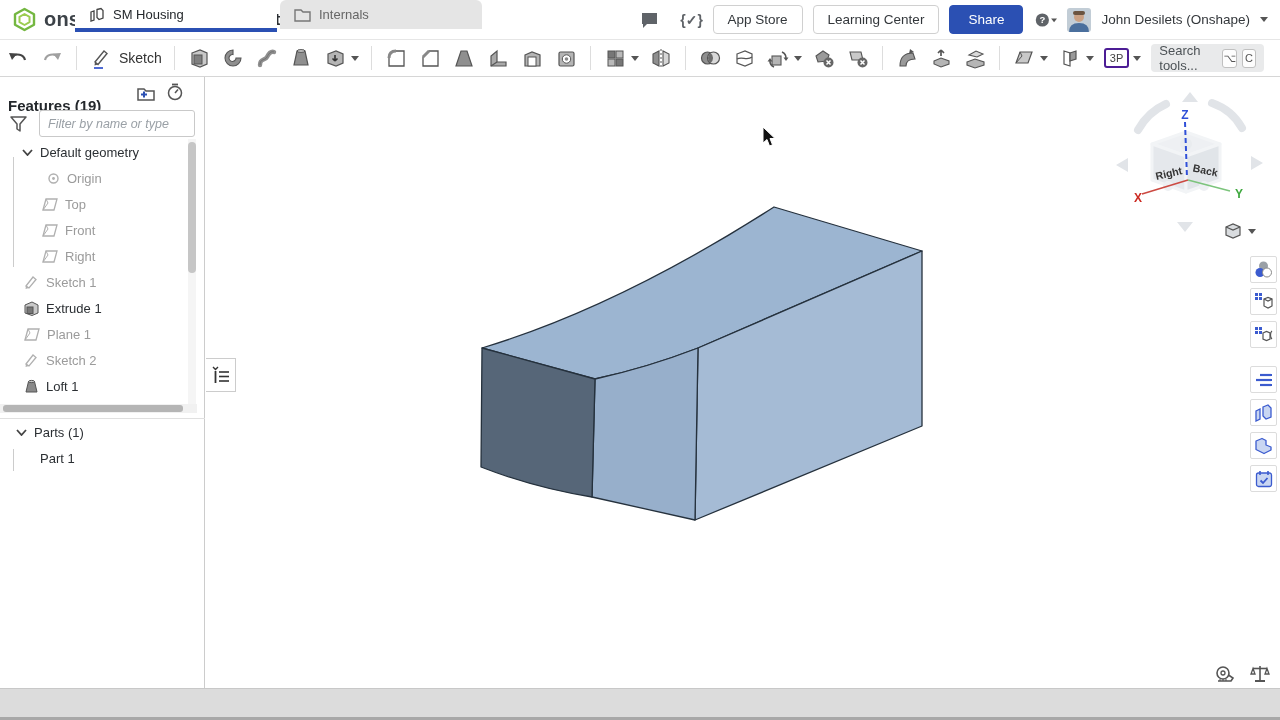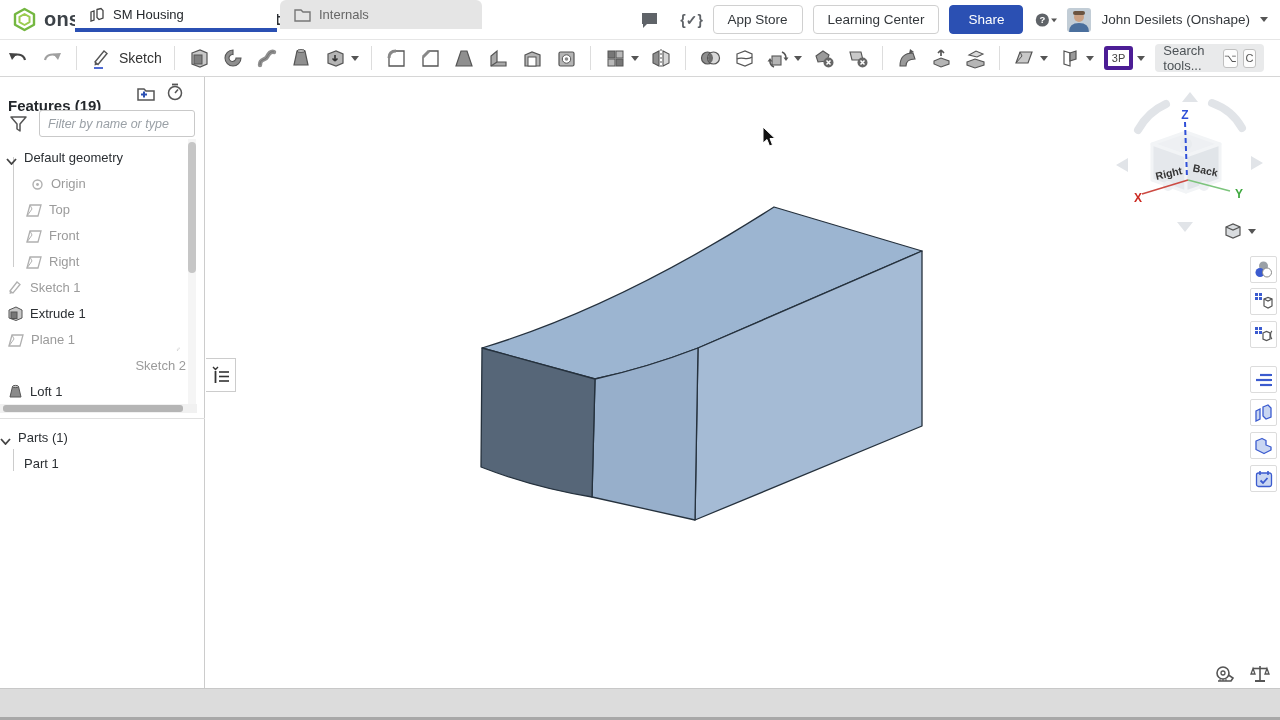--- a/index.html
+++ b/index.html
@@ -23,37 +23,37 @@
   .caret { width:0; height:0; border-left:4px solid transparent; border-right:4px solid transparent; border-top:5px solid #555; display:inline-block; }
   .avatar { width:24px; height:24px; border-radius:3px; overflow:hidden; }
 
   
   .toolbar { position:absolute; left:0; top:40px; width:1280px; height:37px; background:#fff;
     border-bottom:1px solid #d6d6d6; display:flex; align-items:center; gap:10px; padding-left:6px; z-index:29; }
   .ticon { width:24px; height:24px; display:flex; align-items:center; justify-content:center; cursor:pointer; flex:0 0 auto; }
   .tchev { width:10px; margin-left:-6px; display:flex; align-items:center; cursor:pointer; }
   .tdiv { width:1px; height:24px; background:#ddd; margin:0 2px; flex:0 0 auto; }
   .sketch-label { font-size:14px; color:#333; margin-left:-4px; cursor:pointer; }
-  .badge3p { border:4px solid #4c1d95; border-radius:3px; font-size:11px; color:#444; padding:2px 4px; cursor:pointer; }
+  .badge3p { border:2px solid #4c1d95; border-radius:3px; font-size:11px; color:#444; padding:2px 4px; cursor:pointer; }
   .searchbox { margin-left:auto; margin-right:16px; background:#e9eaeb; border-radius:4px; height:28px;
     display:flex; align-items:center; gap:5px; padding:0 8px; cursor:text; }
   .searchbox .stext { font-size:13px; color:#4c5256; }
   .key { width:19px; height:19px; background:#fdfdfd; border:1px solid #c0c0c0; border-radius:3px;
     font-size:11px; color:#555; display:flex; align-items:center; justify-content:center; }
 
   
   .fpanel { position:absolute; left:0; top:77px; width:205px; height:611px; background:#fff;
     border-right:1px solid #ccc; z-index:20; }
   .ftitle { position:absolute; left:8px; top:20px; font-size:15px; font-weight:700; color:#24282c; }
   .fhicon { position:absolute; width:20px; height:20px; display:flex; align-items:center; justify-content:center; cursor:pointer; }
   .filter-input { position:absolute; left:39px; top:33px; width:156px; height:27px; border:1px solid #c9c9c9;
     border-radius:3px; font-style:italic; font-size:12.5px; color:#555; padding:0 8px;
     font-family:"Liberation Sans", sans-serif; outline:none; }
   .filter-input::placeholder { color:#9aa0a6; }
-  .frow { position:absolute; left:0; width:186px; height:26px; display:flex; align-items:flex-end; gap:7px; cursor:pointer; }
+  .frow { position:absolute; left:16px; width:186px; height:26px; display:flex; align-items:center; gap:7px; cursor:pointer; }
   .frow .lbl { font-size:13px; color:#2b2f33; white-space:nowrap; }
   .frow.muted .lbl { color:#9b9b9b; }
   .guide { position:absolute; border-left:1px solid #ccc; }
   .hr { position:absolute; left:0; width:205px; border-top:1px solid #e0e0e0; }
   .vtrack { position:absolute; left:188px; top:62px; width:8px; height:266px; background:#f5f5f5; }
   .vthumb { position:absolute; left:188px; top:65px; width:8px; height:131px; background:#c6c6c6; border-radius:4px; cursor:pointer; }
   .htrack { position:absolute; left:0; top:327px; width:197px; height:9px; background:#f1f1f1; }
   .hthumb { position:absolute; left:3px; top:328px; width:180px; height:7px; background:#b5b5b5; border-radius:3px; cursor:pointer; }
 
   .handlebox { position:absolute; left:206px; top:358px; width:30px; height:34px; background:#fff;
@@ -484,21 +484,21 @@
       </svg>
     <span class="lbl">Extrude 1</span>
   </div>
   <div class="frow muted" style="top:244px;padding-left:8px;">
     <svg width="16" height="13" viewBox="0 0 16 13">
         <path d="M1 12 L4 1 L15 1 L12 12 Z" fill="none" stroke="#b0b0b0" stroke-width="1.3"></path>
         <path d="M4 1 L6 5 L1 12" fill="none" stroke="#b0b0b0"></path>
       </svg>
     <span class="lbl">Plane 1</span>
   </div>
-  <div class="frow muted" style="top:270px;padding-left:8px;flex-direction:column;">
+  <div class="frow muted" style="top:270px;padding-left:8px;">
     <svg width="15" height="15" viewBox="0 0 15 15">
         <path d="M2 11 L9 2 L12 4.5 L5 13 Z" fill="none" stroke="#b0b0b0" stroke-width="1.3"></path>
         <path d="M2 11 L5 13 L1.5 14 Z" fill="#b0b0b0"></path>
       </svg>
     <span class="lbl">Sketch 2</span>
   </div>
   <div class="frow" style="top:296px;padding-left:8px;">
     <svg width="15" height="15" viewBox="0 0 15 15">
         <path d="M4.5 2.5 H10.5 L13 13 H2 Z" fill="#8a8a8a" stroke="#555"></path>
         <ellipse cx="7.5" cy="2.5" rx="3" ry="1.1" fill="#c9c9c9" stroke="#555"></ellipse>

